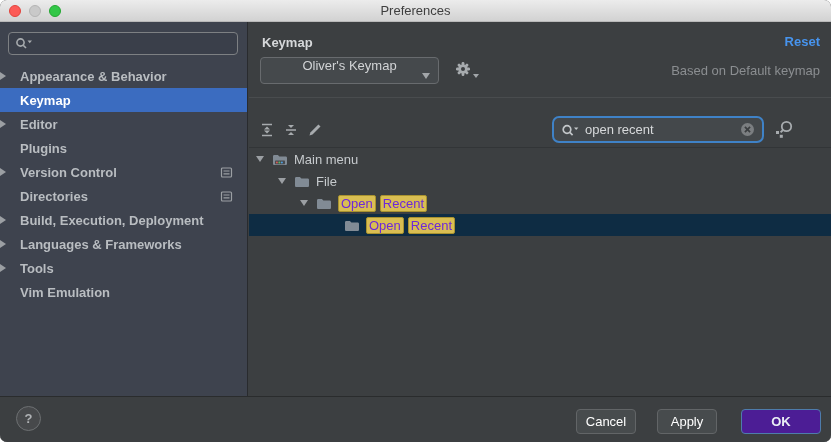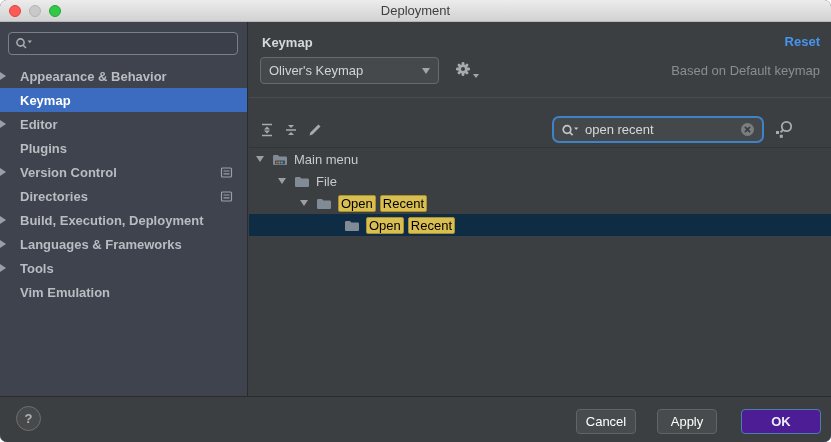--- a/index.html
+++ b/index.html
@@ -48,21 +48,21 @@
   .tri-right{width:0;height:0;border-left:6px solid #9b9fa3;border-top:4px solid transparent;border-bottom:4px solid transparent;}
   .tri-down{width:0;height:0;border-top:6px solid #9b9fa3;border-left:4px solid transparent;border-right:4px solid transparent;}
   .proj-ic{margin-left:auto;margin-right:14px;display:flex;align-items:center;}
   
   .content{position:absolute;top:22px;left:249px;width:582px;height:374px;background:#3c3f41;}
   .c-title{position:absolute;left:13px;top:13px;font-weight:700;color:#d6d8da;}
   .reset-link{position:absolute;right:11px;top:12px;font-weight:700;color:#4794ee;cursor:pointer;}
   .combo{
     position:absolute;left:11px;top:35px;width:179px;height:27px;
     background:#45494c;border:1px solid #686b6e;border-radius:4px;
-    display:flex;align-items:center;padding:0 8px;color:#d2d4d6;cursor:default;
+    display:flex;align-items:center;padding:0 8px;color:#d2d4d6;cursor:default;flex-direction:column;
   }
   .combo-arrow{margin-left:auto;width:0;height:0;border-top:6px solid #a2a6a9;border-left:4px solid transparent;border-right:4px solid transparent;}
   .gear-btn{position:absolute;left:205px;top:38px;width:24px;height:24px;display:flex;align-items:flex-start;cursor:pointer;}
   .gear-caret{width:0;height:0;border-top:4px solid #a2a6a9;border-left:3px solid transparent;border-right:3px solid transparent;margin-top:14px;margin-left:1px;}
   .based-on{position:absolute;right:11px;top:41px;color:#8b8e91;}
   .hdr-sep{position:absolute;left:0;right:0;top:75px;height:1px;background:#494c4e;}
   .tool-ic{position:absolute;top:99px;width:18px;height:18px;cursor:pointer;display:flex;align-items:center;justify-content:center;}
   .km-search{
     position:absolute;left:303px;top:94px;width:212px;height:27px;
     border:2px solid #3f82c7;border-radius:7px;background:#44484b;
@@ -75,21 +75,21 @@
   .shortcut-btn{position:absolute;left:524px;top:97px;width:22px;height:22px;cursor:pointer;}
   .tree{position:absolute;top:125px;left:0;right:0;bottom:0;border-top:1px solid #323537;}
   .trow{
     height:22px;display:flex;align-items:center;color:#c6cacd;cursor:default;position:relative;
   }
   .trow .tri-box{margin-right:4px;}
   .trow .node-ic{width:16px;margin-right:6px;flex:0 0 16px;display:flex;align-items:center;}
   .trow.selected{background:#0e2c43;}
   .chip{
     display:inline-block;background:#d9be52;border:1px solid #a8922f;border-radius:2px;
-    color:#000000;padding:0 2px;margin-right:4px;line-height:15px;
+    color:#6d28d9;padding:0 2px;margin-right:4px;line-height:15px;
   }
   
   .footer{
     position:absolute;left:0;right:0;bottom:0;height:46px;
     background:#3c3f41;border-top:1px solid #2a2c2d;
   }
   .help-btn{
     position:absolute;left:16px;top:9px;width:25px;height:25px;border-radius:50%;
     background:#47494b;border:1px solid #6d7072;color:#b0b3b5;
     display:flex;align-items:center;justify-content:center;font-weight:700;cursor:pointer;
@@ -106,21 +106,21 @@
 </style>
 </head>
 <body>
 
 <div class="window">
 
   <div class="titlebar">
     <div class="tl red"></div>
     <div class="tl gray"></div>
     <div class="tl green"></div>
-    <div class="title-text">Deployment</div>
+    <div class="title-text">Preferences</div>
   </div>
 
   <div class="sidebar">
     <div class="side-search">
       <span>
         <svg width="19" height="13" viewBox="0 0 19 13">
           <circle cx="5.5" cy="5.5" r="3.6" fill="none" stroke="#a7abae" stroke-width="1.6"></circle>
           <line x1="8.2" y1="8.2" x2="11" y2="11" stroke="#a7abae" stroke-width="1.6"></line>
           <path d="M12.5 3.5 H17 L14.75 6.2 Z" fill="#a7abae"></path>
         </svg>

